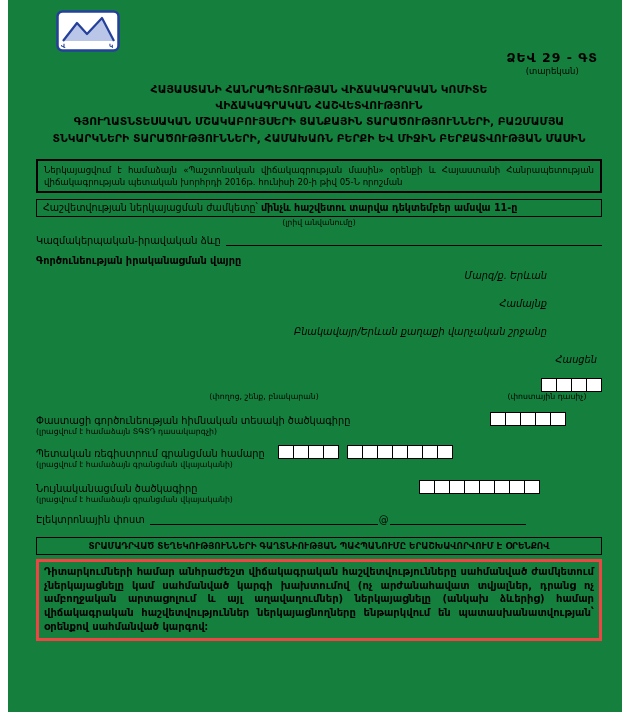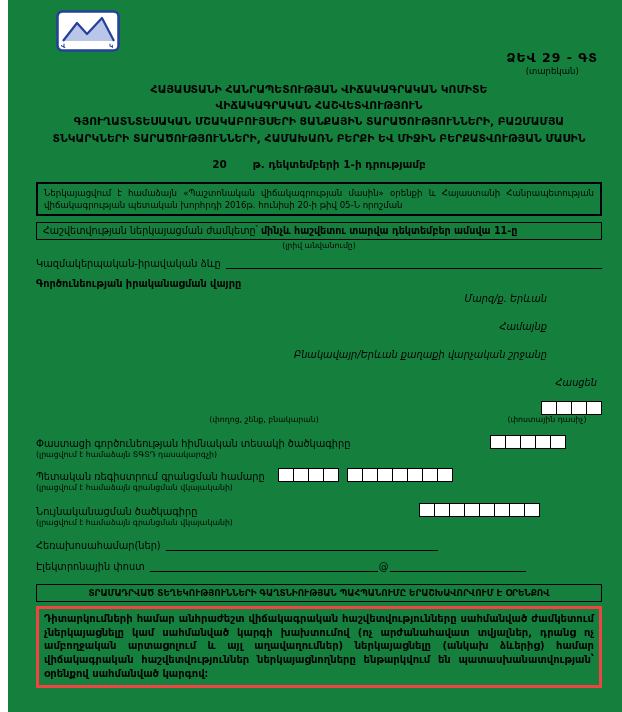--- a/index.html
+++ b/index.html
@@ -60,23 +60,20 @@
       <div class="periodicity">(տարեկան)</div>
     </div>
   </div>
 
   <div class="titles">
     <div>ՀԱՅԱՍՏԱՆԻ ՀԱՆՐԱՊԵՏՈՒԹՅԱՆ ՎԻՃԱԿԱԳՐԱԿԱՆ ԿՈՄԻՏԵ</div>
     <div>ՎԻՃԱԿԱԳՐԱԿԱՆ ՀԱՇՎԵՏՎՈՒԹՅՈՒՆ</div>
     <div class="rt">ԳՅՈՒՂԱՏՆՏԵՍԱԿԱՆ ՄՇԱԿԱԲՈՒՅՍԵՐԻ ՑԱՆՔԱՅԻՆ ՏԱՐԱԾՈՒԹՅՈՒՆՆԵՐԻ, ԲԱԶՄԱՄՅԱ ՏՆԿԱՐԿՆԵՐԻ ՏԱՐԱԾՈՒԹՅՈՒՆՆԵՐԻ, ՀԱՄԱԽԱՌՆ ԲԵՐՔԻ ԵՎ ՄԻՋԻՆ ԲԵՐՔԱՏՎՈՒԹՅԱՆ ՄԱՍԻՆ</div>
   </div>
 
-  <div class="dateline">
-    <span>20</span><span class="yeargap"></span><span>թ. դեկտեմբերի 1-ի դրությամբ</span>
-  </div>
 
   <div class="legalbox">Ներկայացվում է համաձայն «Պաշտոնական վիճակագրության մասին» օրենքի և Հայաստանի Հանրապետության վիճակագրության պետական խորհրդի 2016թ. հունիսի 20-ի թիվ 05-Ն որոշման</div>
 
   <div class="deadline">
     <span>Հաշվետվության ներկայացման ժամկետը՝</span>
     <span class="b">մինչև հաշվետու տարվա դեկտեմբեր ամսվա 11-ը</span>
   </div>
 
   <div class="rows">
 
@@ -160,24 +157,20 @@
           <span class="cell"></span>
           <span class="cell"></span>
           <span class="cell"></span>
           <span class="cell"></span>
           <span class="cell"></span>
         </span>
     </div>
     <div class="caption cap-right" style="margin-right:62px">(լրացվում է համաձայն գրանցման վկայականի)</div>
 
 
-    <div class="row" style="margin-top:11px">
-      <span class="lbl">Հեռախոսահամար(ներ)</span>
-      <span class="uline" style="flex:0 0 272px"></span>
-    </div>
 
     <div class="row" style="margin-top:8px">
       <span class="lbl">Էլեկտրոնային փոստ</span>
       <span class="uline" style="flex:0 0 228px"></span>
       <span style="padding:0 1px">@</span>
       <span class="uline" style="flex:0 0 136px"></span>
     </div>
 
   </div>
 

